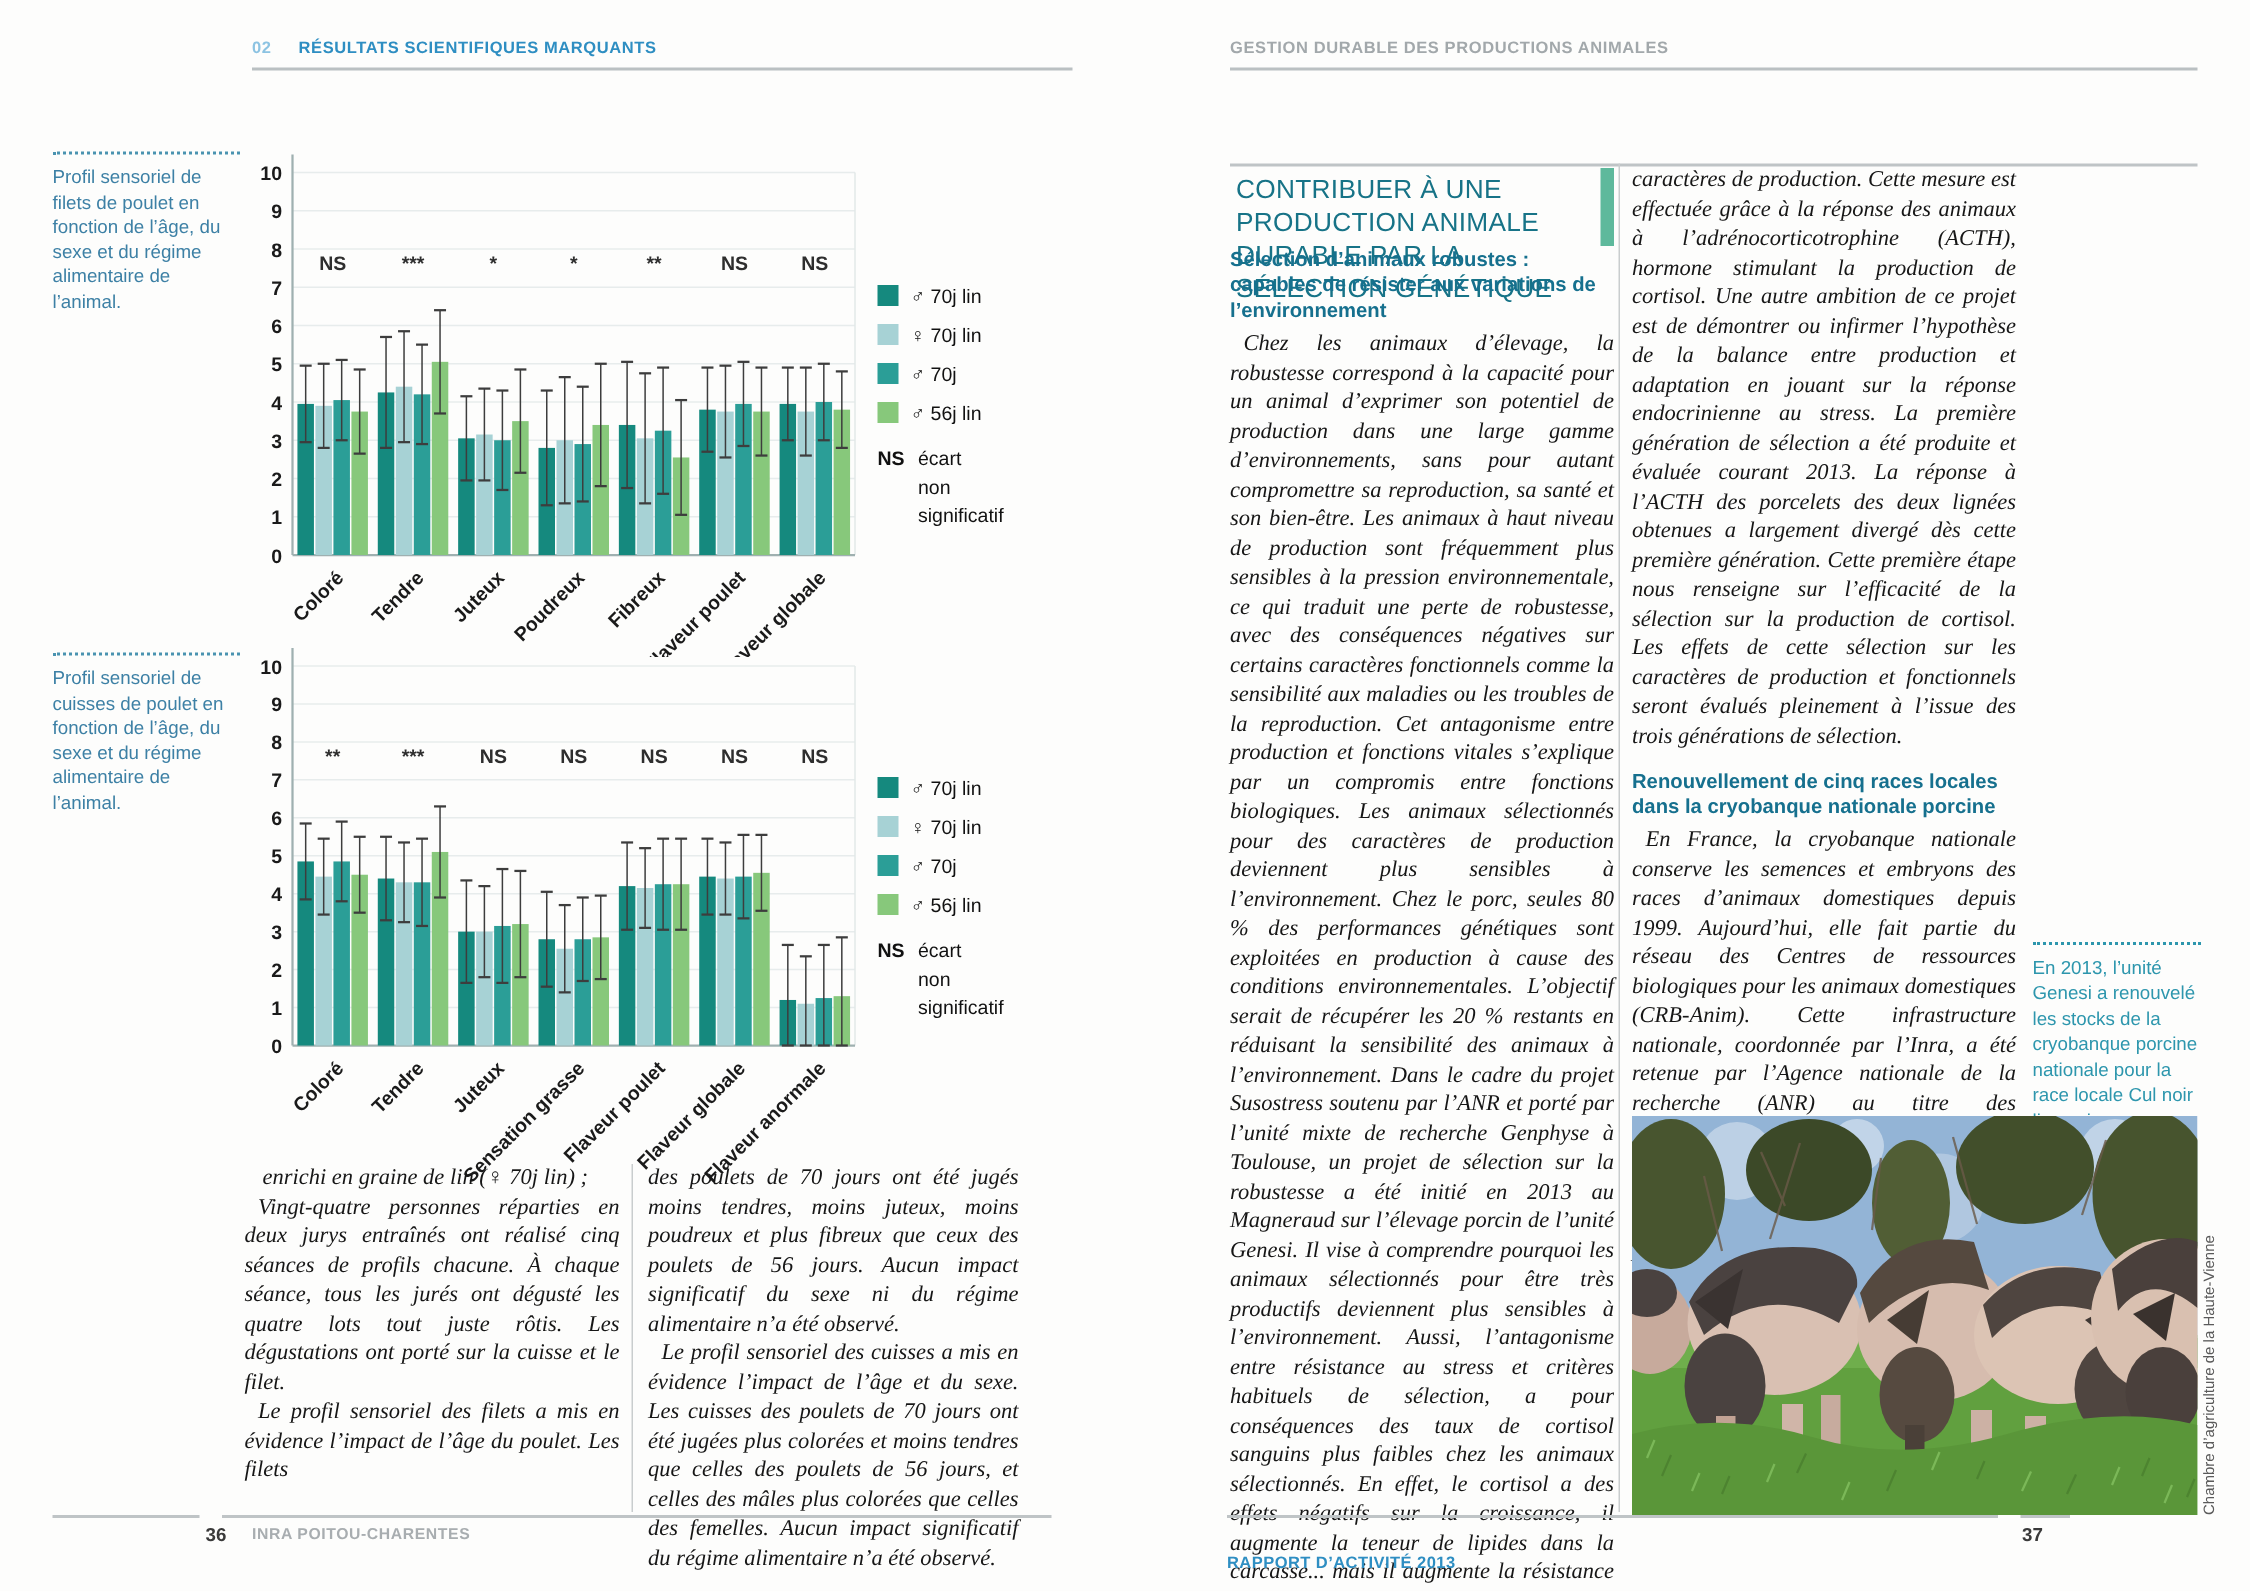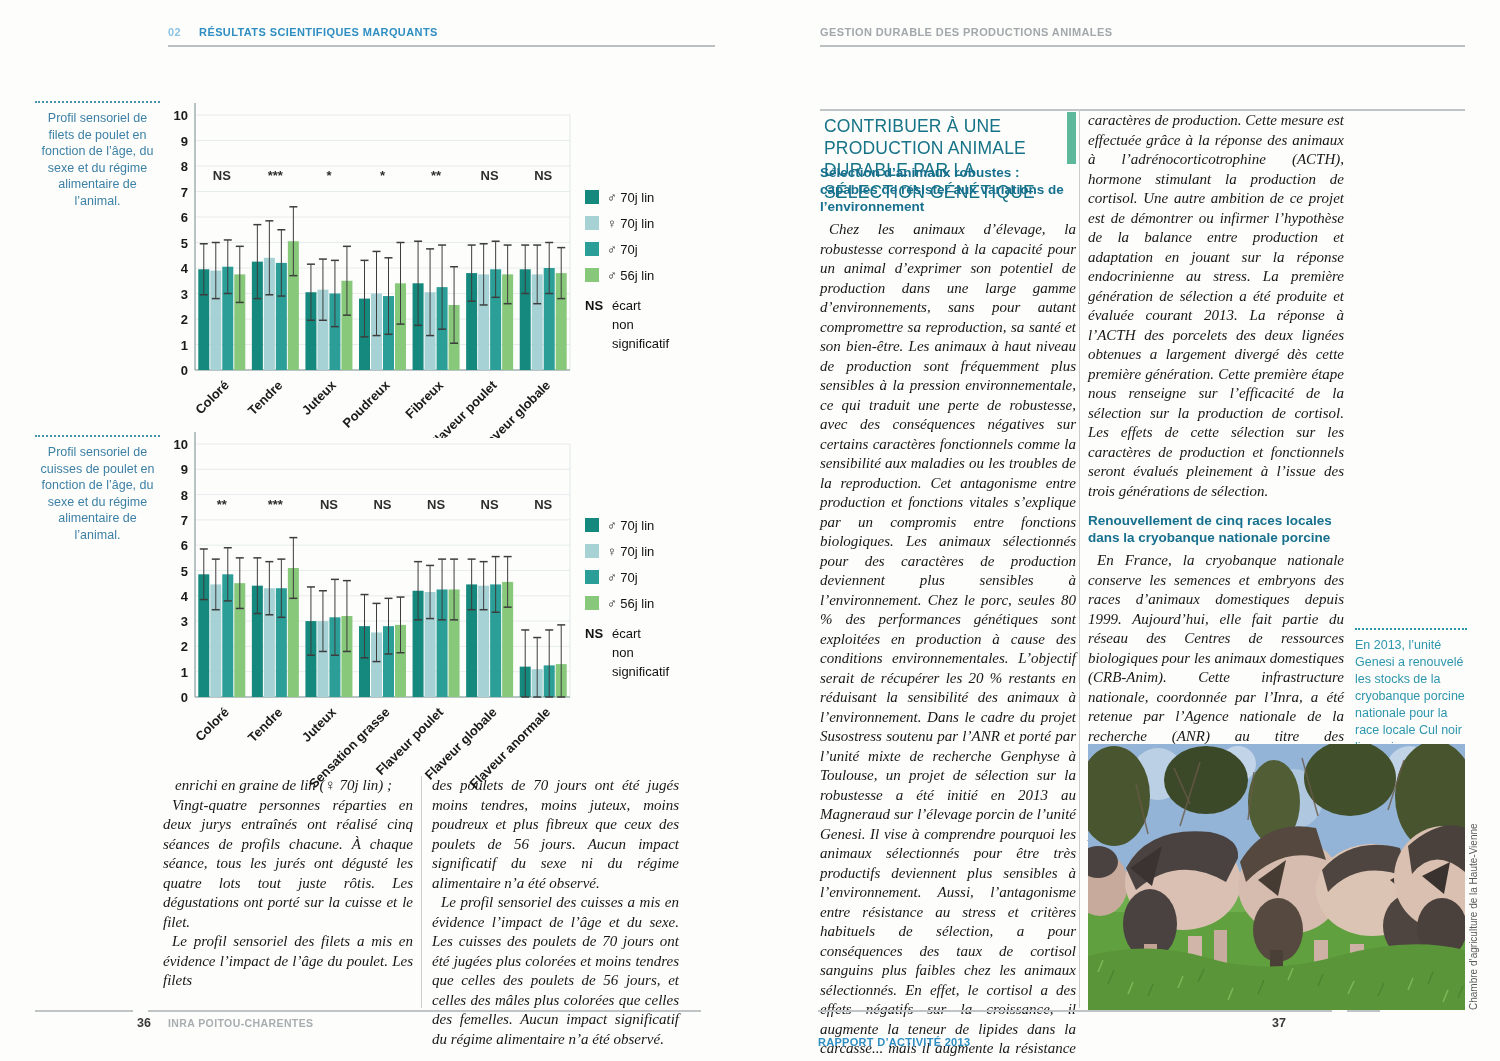--- a/index.html
+++ b/index.html
@@ -11,21 +11,21 @@
   .runhead .num{color:#8cc3e2;margin-right:18px;}
   .runhead .ttl{color:#2e8ec2;}
   .runhead-gray{font-size:11px;font-weight:bold;letter-spacing:.4px;color:#a2a8ab;white-space:nowrap;}
   .hrule{background:#bac0c2;height:2px;}
   .hrule-thin{background:#bfc4c6;height:1.5px;}
   .vrule{background:#c9cdce;width:1px;}
   .footer-num{font-size:12.5px;font-weight:bold;color:#3a3a3a;}
   .footer-label{font-size:10.5px;font-weight:bold;letter-spacing:.4px;color:#a8adb0;}
   .footer-blue{font-size:11px;font-weight:bold;letter-spacing:.3px;color:#2e8ec2;white-space:nowrap;}
   
-  .figcap{font-size:12.5px;line-height:16.5px;color:#3d80a5;text-align:center;}
+  .figcap{font-size:12.5px;line-height:16.5px;color:#3d80a5;text-align:left;}
   .dotline{border-top:2px dotted #4a93b0;margin-bottom:7px;}
   .dotline2{border-top:2px dotted #2d96ad;margin-bottom:7px;}
   
   .bodycol{font-family:"Liberation Serif",serif;font-size:15px;line-height:19.5px;
            text-align:justify;color:#161616;font-style:italic;}
   .bodycol p{margin:0;}
   .bodycol p.indent{text-indent:9px;}
   .bodycol p.hang{padding-left:12px;}
   .bodycol p.bullet{padding-left:12px;text-indent:-9px;}
   .bodycol p.bullet::before{content:"\2022\00a0";}
@@ -504,15 +504,15 @@
     <g stroke="#7fbc5c" stroke-width="1.5" opacity="0.9">
       <path d="M40 250 l5 -12 M90 244 l5 -12 M140 256 l5 -12 M200 236 l5 -12 M260 250 l6 -13 M320 246 l5 -12 M355 258 l5 -12 M10 228 l5 -12"></path>
     </g>
   </svg>
 
   <div class="abs vcred" style="left:1468px;top:744px;height:266px;">Chambre d’agriculture de la Haute-Vienne</div>
 
   <div class="abs hrule-thin" style="left:818px;top:1010px;width:514px;"></div>
   <div class="abs hrule-thin" style="left:1347px;top:1010px;width:33px;"></div>
   <div class="abs footer-blue" style="left:818px;top:1036px;text-align:right;">RAPPORT D’ACTIVITÉ 2013</div>
-  <div class="abs footer-num" style="left:1272px;top:1016px;text-align:right;">37</div>
+  <div class="abs footer-num" style="left:1348px;top:1016px;text-align:right;">37</div>
 
 </div>
 
 </body></html>

